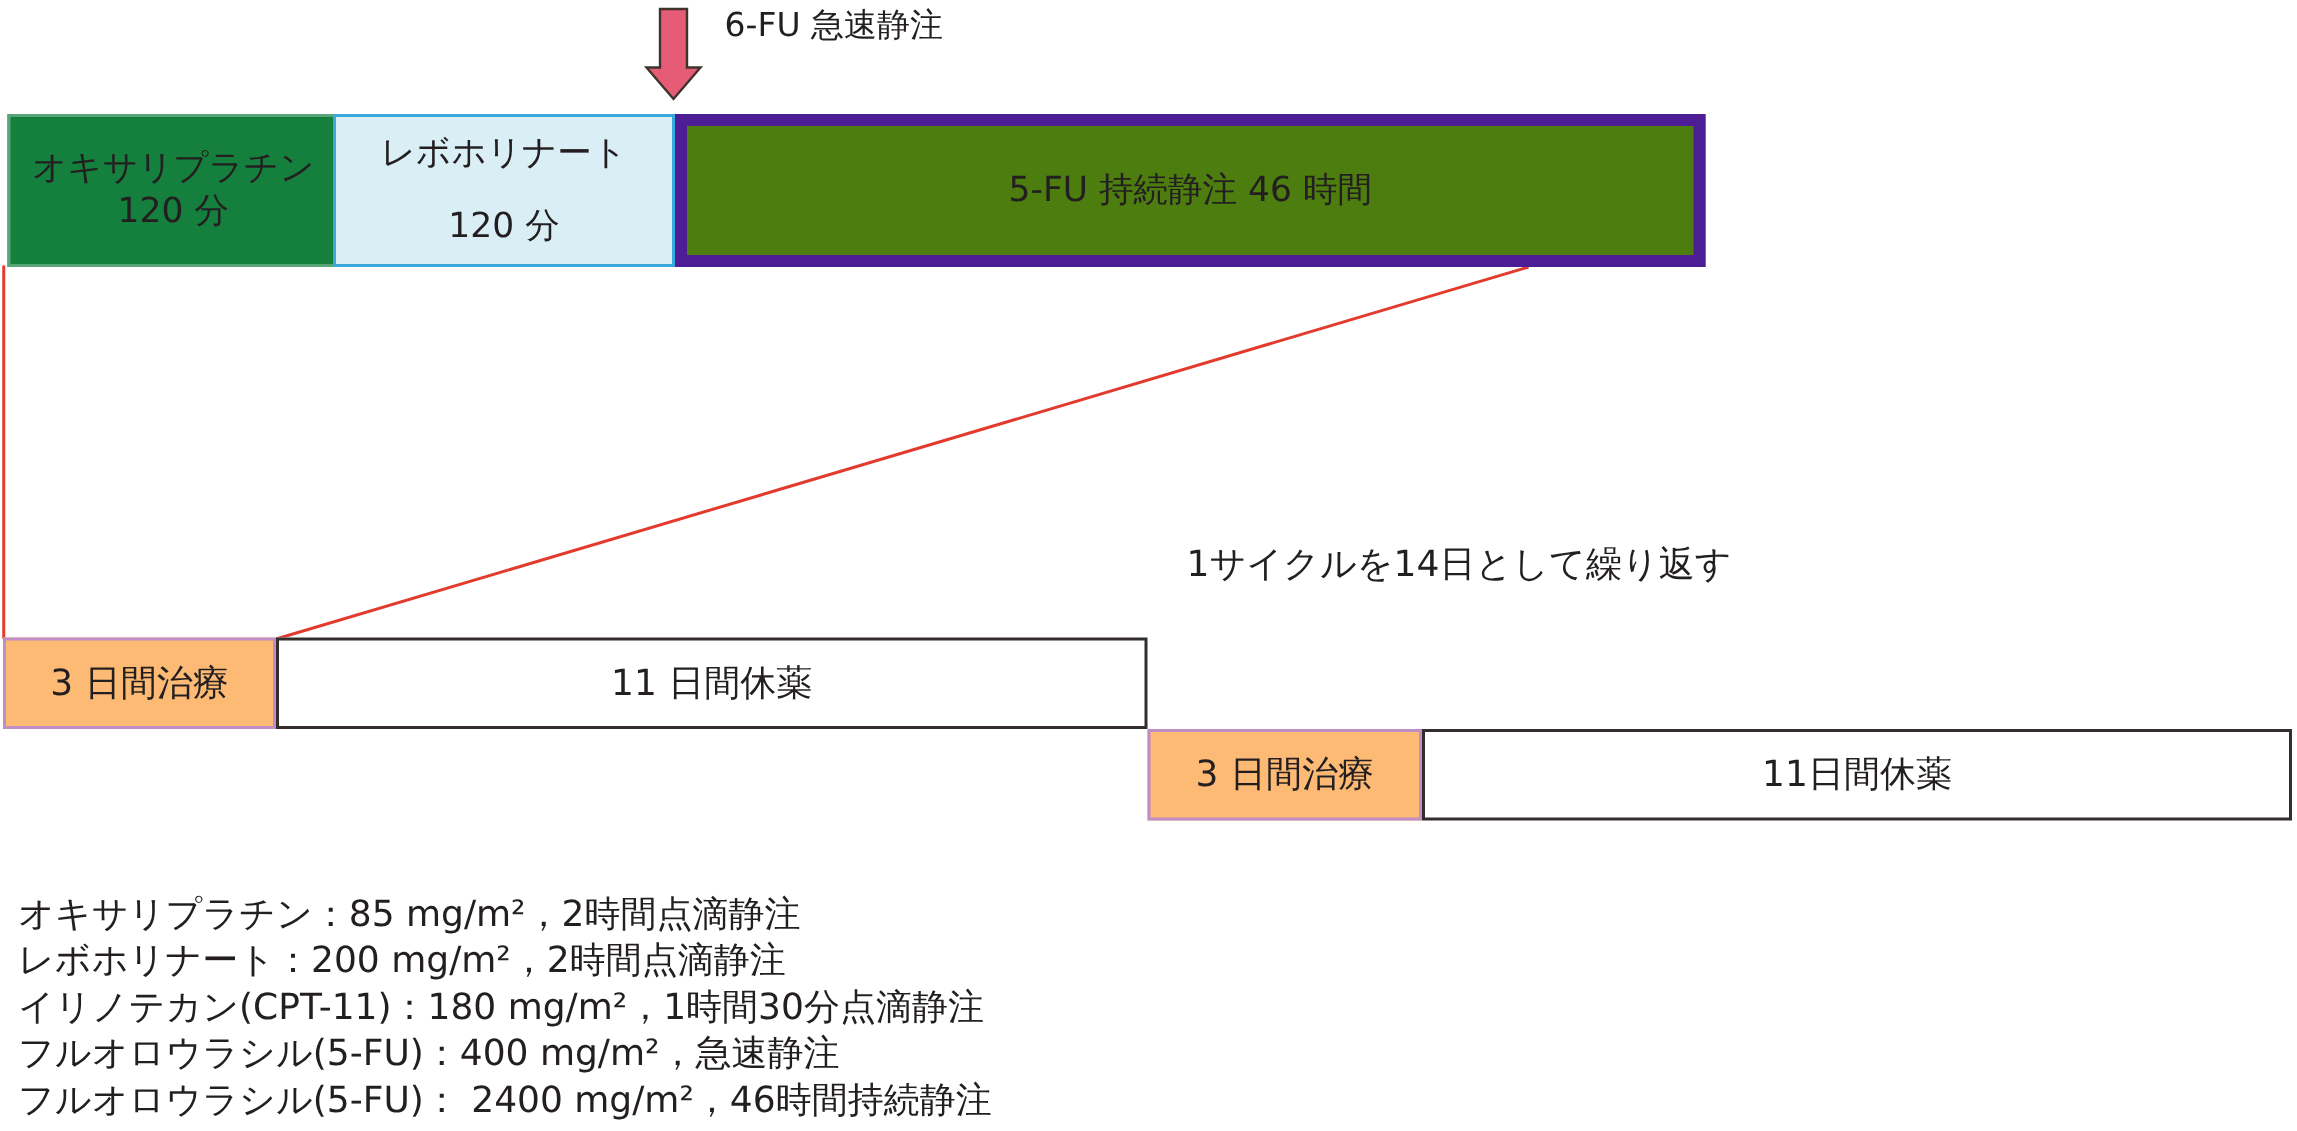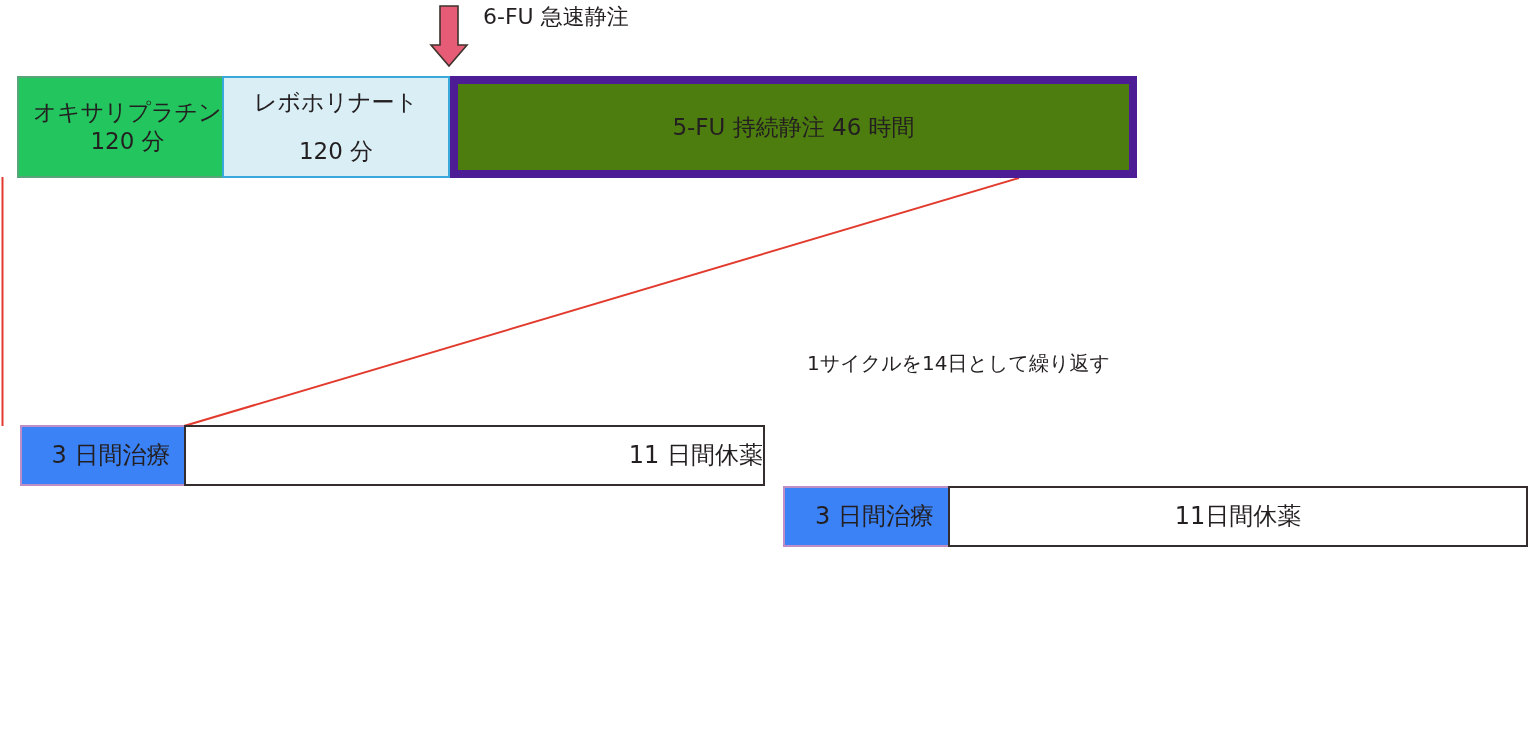--- a/index.html
+++ b/index.html
@@ -21,60 +21,58 @@
     display: flex;
     flex-direction: column;
     align-items: center;
     justify-content: center;
     text-align: center;
     font-size: 23px;
     line-height: 29px;
     box-sizing: border-box;
   }
   .box-oxaliplatin {
-    left: 17px; top: 76px; width: 221px; height: 102px;
-    background: #22c55e; border: 2px solid #57a578;
+    left: 5px; top: 76px; width: 221px; height: 102px;
+    background: #15803d; border: 2px solid #57a578;
   }
   .box-levofolinate {
     left: 222px; top: 76px; width: 228px; height: 102px;
     background: #daeef6; border: 2px solid #39a8da; gap: 20px;
   }
   .box-fu-continuous {
     left: 450px; top: 76px; width: 687px; height: 102px;
     background: #4d7c0f; border: 8px solid #4c1d95;
   }
   .box-cpt11 {
     left: 280px; top: 182px; width: 171px; height: 88px;
     background: #fcecd0; border: 2px solid #f1a458;
   }
   .box-treatment {
-    background: #3b82f6; border: 2px solid #bf8ec6;
+    background: #fdba74; border: 2px solid #bf8ec6;
     font-size: 24px;
-    margin-left: 18px;
   }
   .box-rest {
     background: #ffffff; border: 2px solid #332d2d;
     font-size: 24px;
   }
   .cycle1-treatment { left: 2px;   top: 425px; width: 182px; height: 61px; }
-  .cycle1-rest      { left: 184px; top: 425px; width: 581px; height: 61px; align-items: flex-end; }
+  .cycle1-rest      { left: 184px; top: 425px; width: 581px; height: 61px; }
   .cycle2-treatment { left: 765px; top: 486px; width: 183px; height: 61px; }
   .cycle2-rest      { left: 948px; top: 486px; width: 580px; height: 61px; }
   .arrow-label {
     position: absolute;
     left: 483px; top: 2px;
     font-size: 22px;
     white-space: nowrap;
   }
   .cycle-note {
     position: absolute;
-    left: 791px; top: 350px;
-    font-size: 20px;
+    left: 791px; top: 360px;
+    font-size: 24px;
     white-space: nowrap;
-    margin-left: 16px;
   }
   .footnotes {
     position: absolute;
     left: 12px; top: 594px;
     font-size: 24px;
     line-height: 31px;
     white-space: nowrap;
   }
   .footnote-line { height: 31px; }
   svg.overlay {
@@ -124,14 +122,21 @@
     <span>11 日間休薬</span>
   </div>
 
   <div class="box box-treatment cycle2-treatment">
     <span>3 日間治療</span>
   </div>
   <div class="box box-rest cycle2-rest">
     <span>11日間休薬</span>
   </div>
 
+  <div class="footnotes">
+    <div class="footnote-line">オキサリプラチン：85 mg/m²，2時間点滴静注</div>
+    <div class="footnote-line">レボホリナート：200 mg/m²，2時間点滴静注</div>
+    <div class="footnote-line">イリノテカン(CPT-11)：180 mg/m²，1時間30分点滴静注</div>
+    <div class="footnote-line">フルオロウラシル(5-FU)：400 mg/m²，急速静注</div>
+    <div class="footnote-line">フルオロウラシル(5-FU)： 2400 mg/m²，46時間持続静注</div>
+  </div>
 
 </div>
 
 </body></html>

